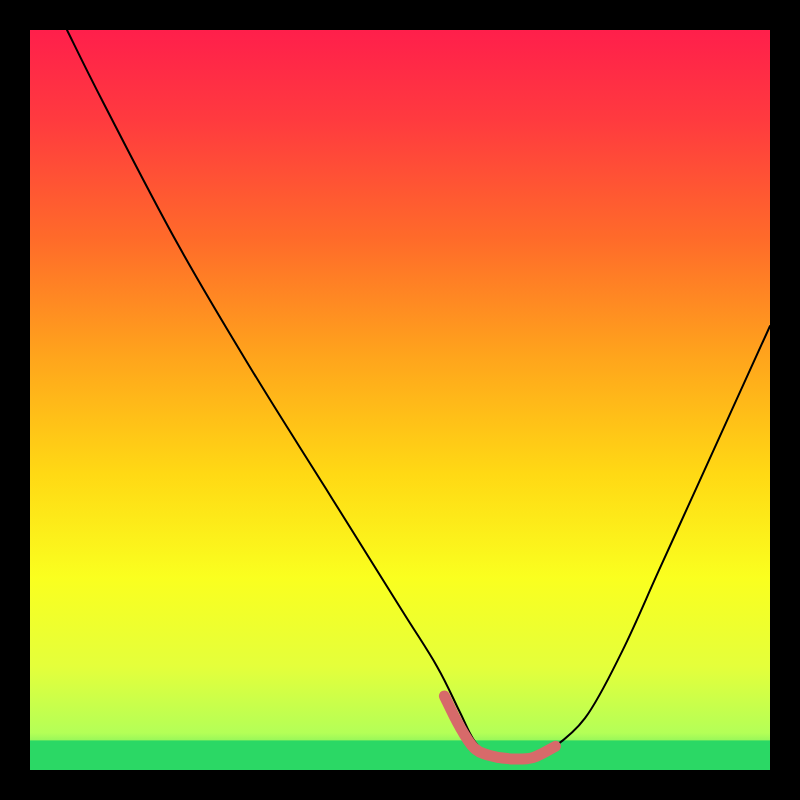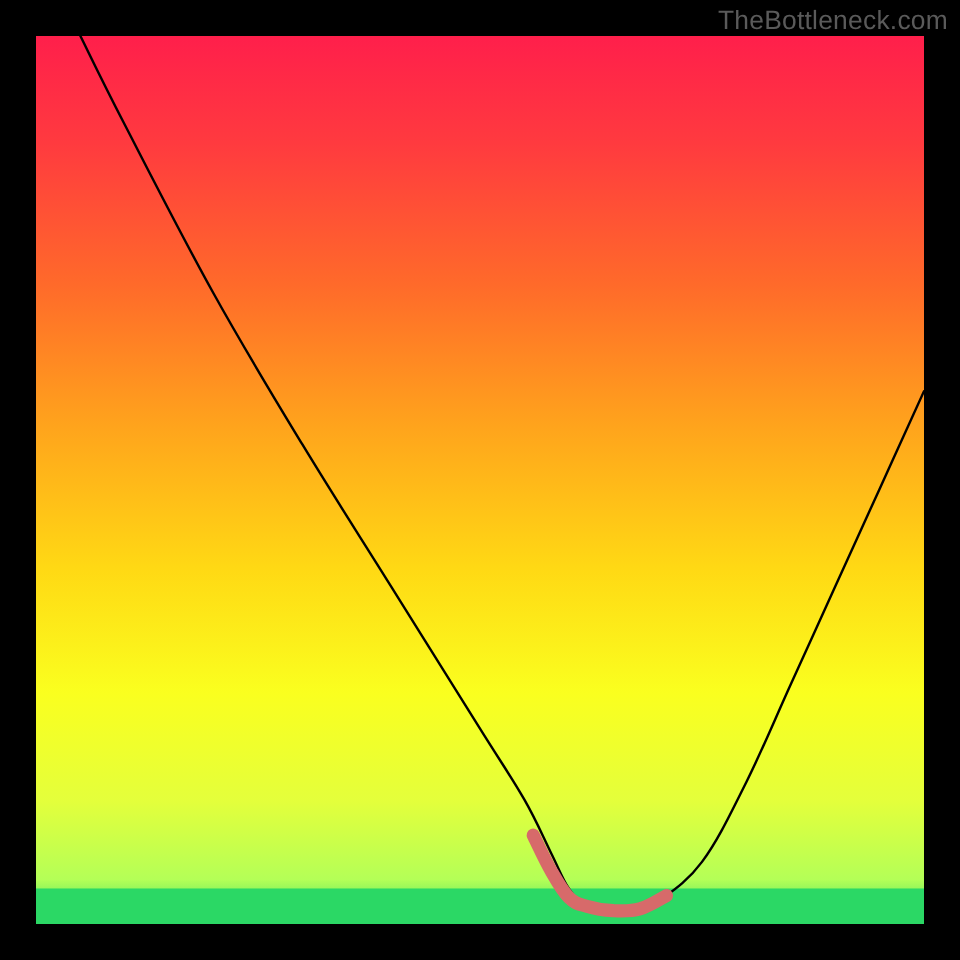--- a/index.html
+++ b/index.html
@@ -52,21 +52,20 @@
     position: absolute;
     inset: 0;
     pointer-events: none;
   }
 </style>
 </head>
 <body>
 
 <div class="frame">
 
-  <div class="watermark">TheBottleneck.com</div>
 
   <div class="plot-area">
 
     <svg class="bg" viewBox="0 0 740 740" preserveAspectRatio="none">
       <defs>
         <linearGradient id="heat" x1="0" y1="0" x2="0" y2="1">
             <stop offset="0%" stop-color="#ff1f4b"></stop>
             <stop offset="12%" stop-color="#ff3a3f"></stop>
             <stop offset="28.000000000000004%" stop-color="#ff6a2a"></stop>
             <stop offset="44%" stop-color="#ffa41c"></stop>

